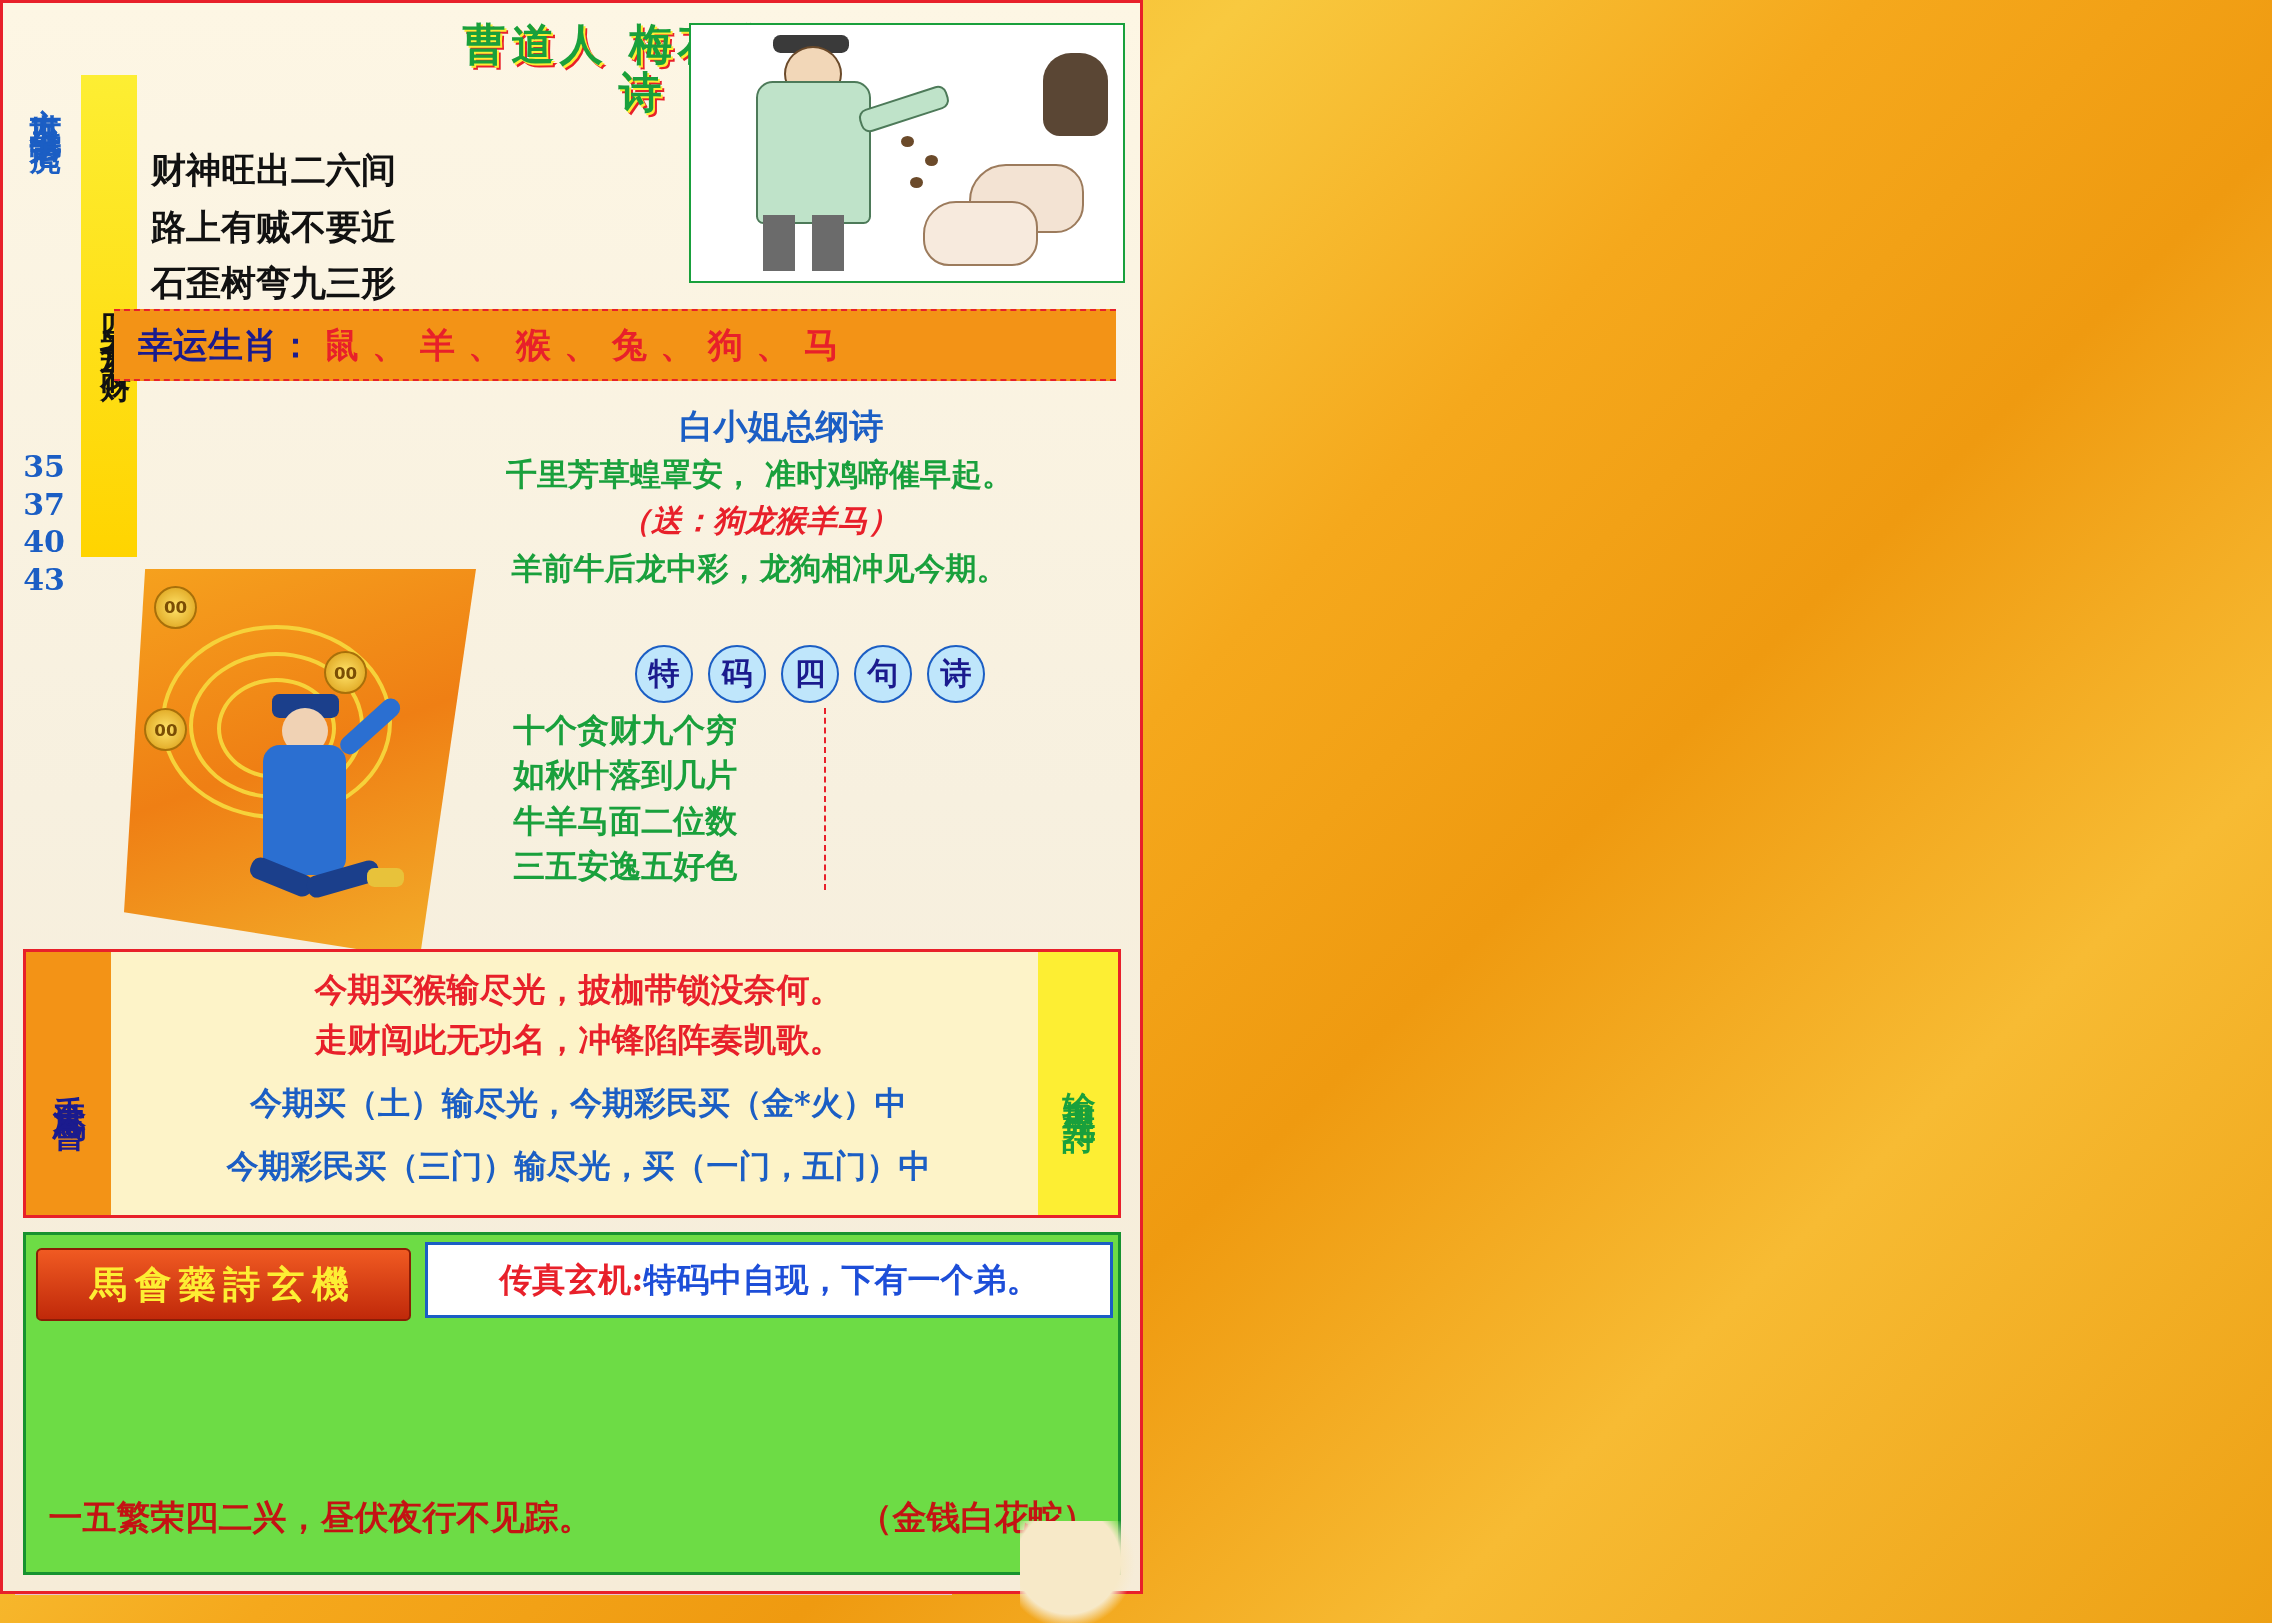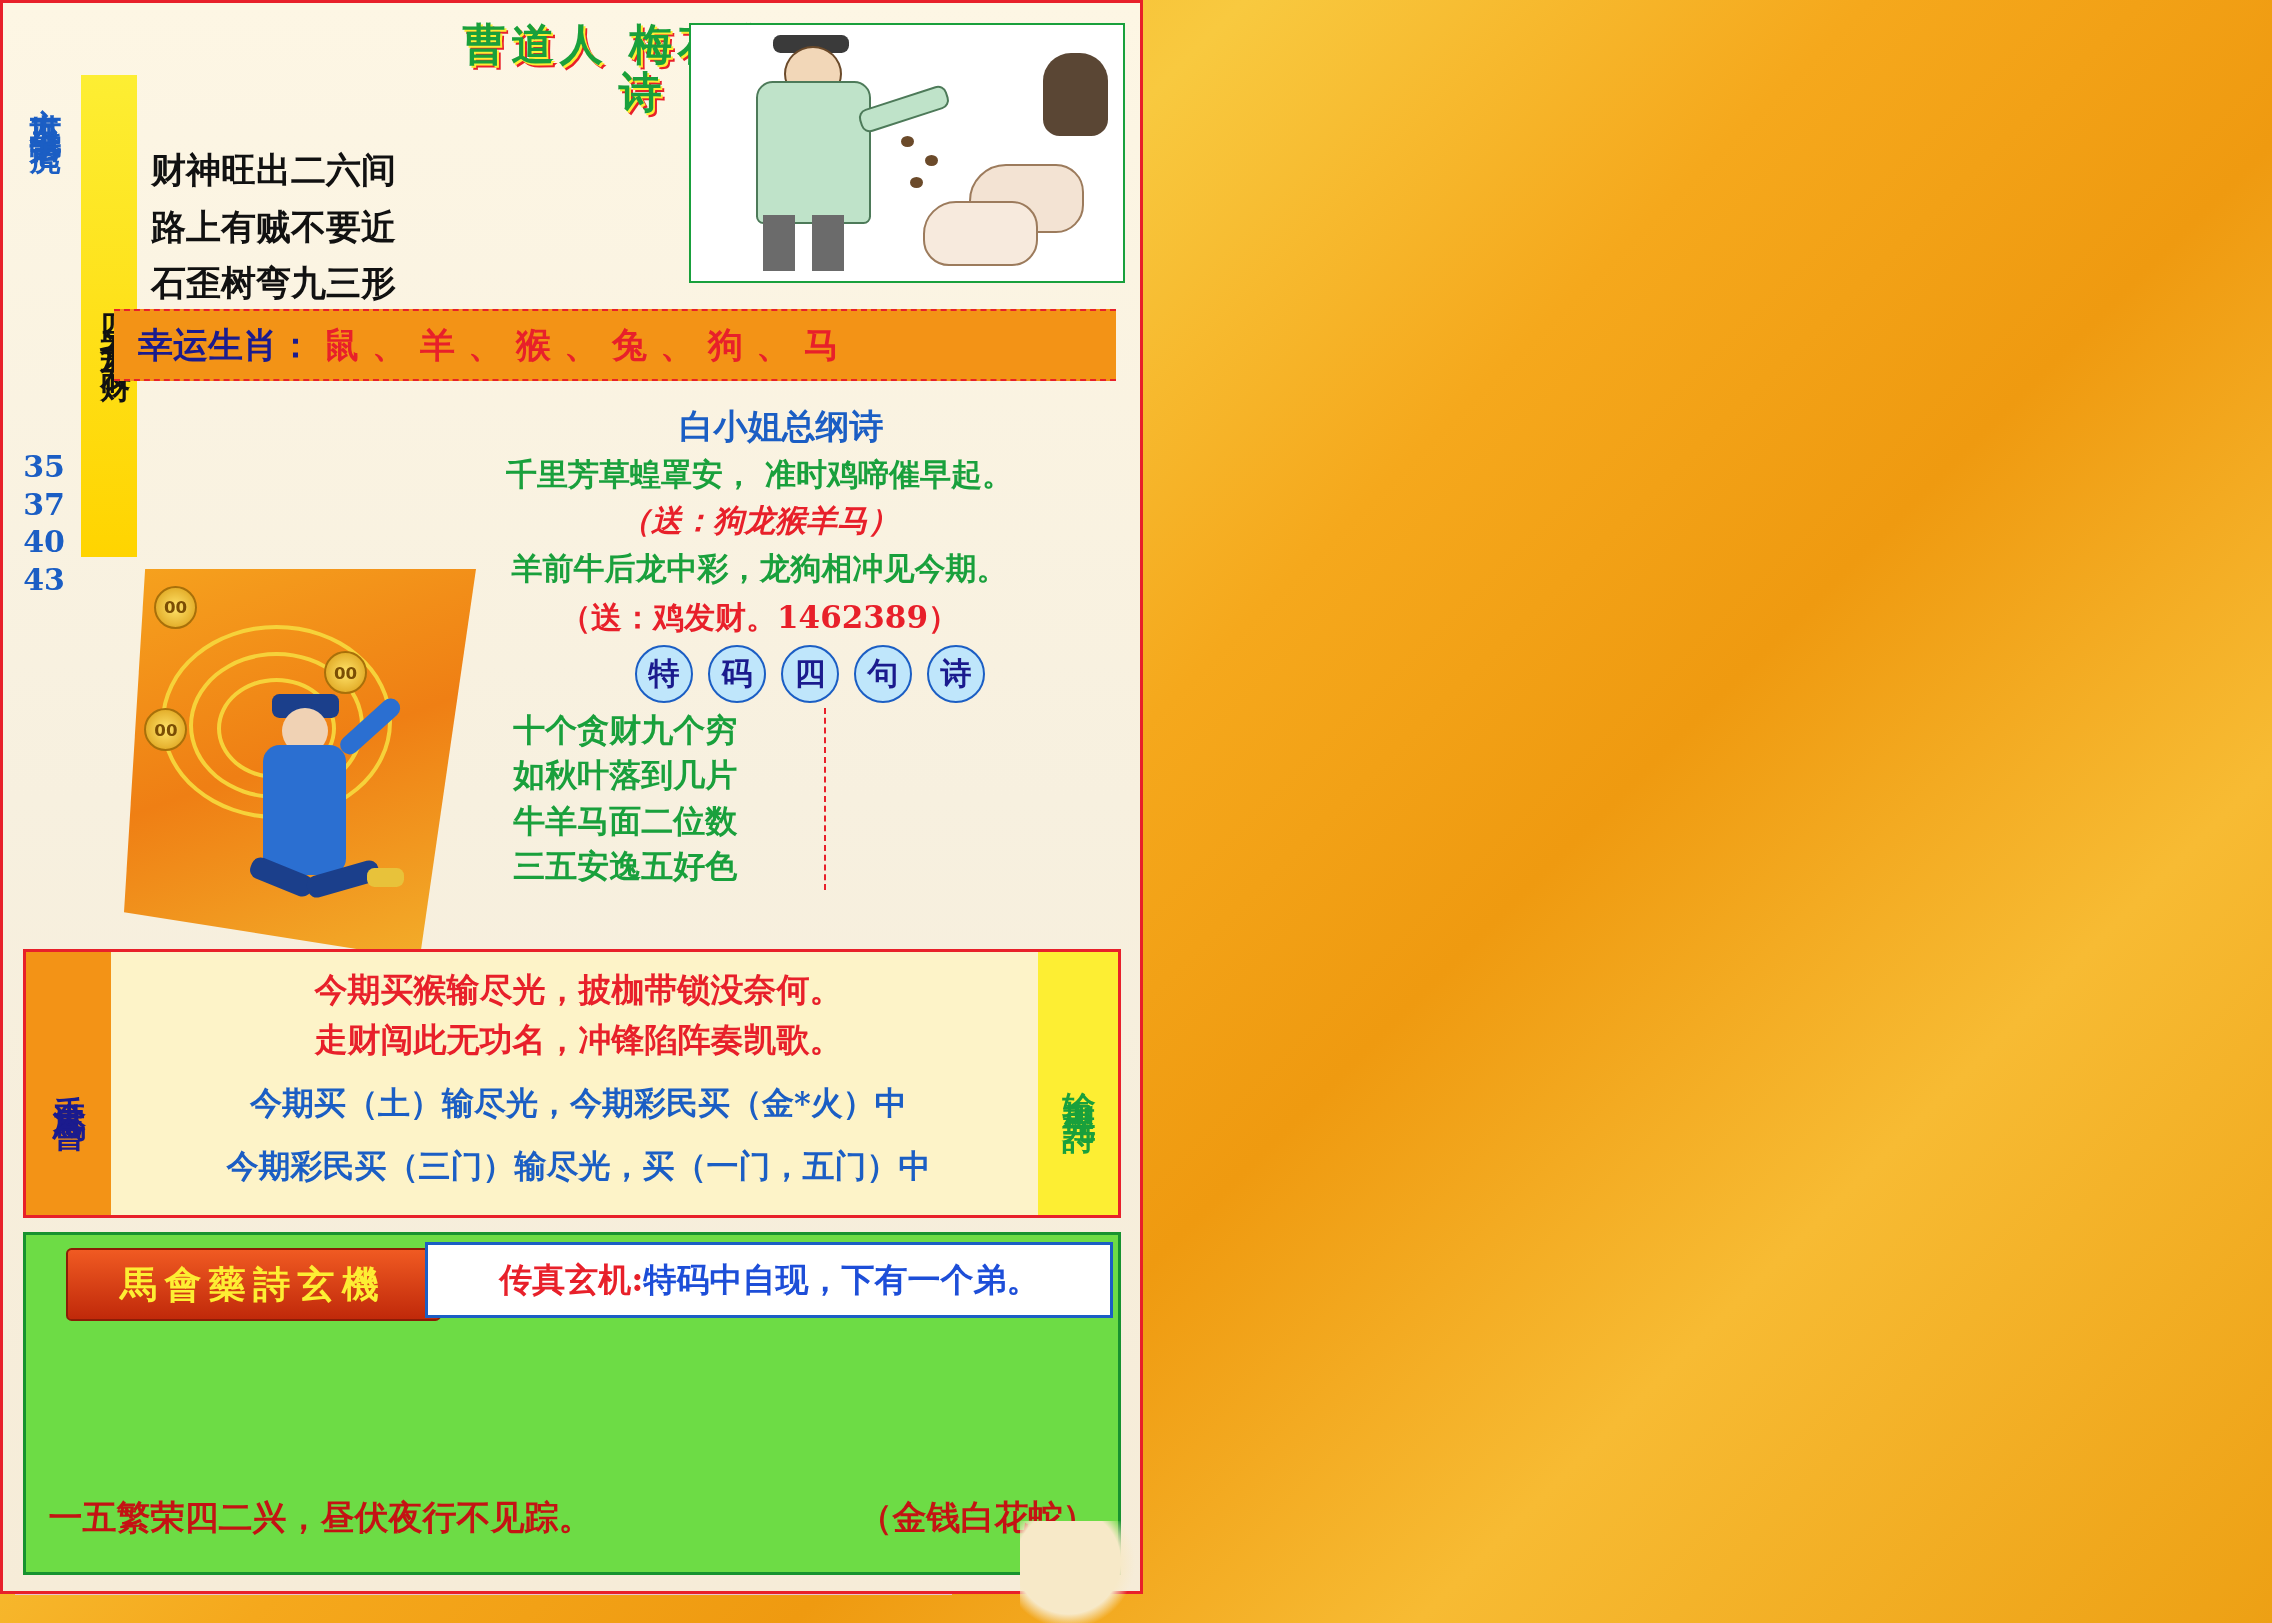--- a/index.html
+++ b/index.html
@@ -323,21 +323,21 @@
   #bottom-box{
     position:absolute;left:20.4px;top:1229px;width:1098px;height:343px;
     background:#6ddc45;border:3.7px solid #17922f;box-sizing:border-box;
   }
   #mh-title{
     position:absolute;left:9.3px;top:13px;width:371px;height:69px;
     background:linear-gradient(180deg,#f05a22,#c0290a);
     border:2.8px solid #8b1d06;border-radius:5.6px;
     display:flex;align-items:center;justify-content:center;
     font-family:"DejaVu Serif","Liberation Serif",serif;font-weight:bold;
-    font-size:37px;color:#fdee33;letter-spacing:7.4px;margin-left:30px;
+    font-size:37px;color:#fdee33;letter-spacing:7.4px;
   }
   #cz-box{
     position:absolute;left:399px;top:7.4px;width:688px;height:76px;
     background:#fff;border:3.7px solid #1b5ec4;box-sizing:border-box;
     display:flex;align-items:center;justify-content:center;
   }
   #cz-box .a{font-family:"DejaVu Serif","Liberation Serif",serif;font-weight:bold;font-size:33px;color:#e8202a;}
   #cz-box .b{font-family:"DejaVu Serif","Liberation Serif",serif;font-weight:bold;font-size:33px;color:#1d4ed8;}
   #bottom-line{
     position:absolute;left:22px;top:260px;width:1048px;
@@ -513,21 +513,20 @@
 
       <div id="lucky-band">
         <span class="lb">幸运生肖：</span>
         <span class="lv">鼠、羊、猴、兔、狗、马</span>
       </div>
 
       <div id="bxj-title">白小姐总纲诗</div>
       <div id="bxj-l1">千里芳草蝗罩安，  准时鸡啼催早起。</div>
       <div id="bxj-l2">（送：狗龙猴羊马）</div>
       <div id="bxj-l3">羊前牛后龙中彩，龙狗相冲见今期。</div>
-      <div id="bxj-l4">（送：鸡发财。1462389）</div>
 
       <div id="tema-row">
         <div class="tema-ball">特</div>
         <div class="tema-ball">码</div>
         <div class="tema-ball">四</div>
         <div class="tema-ball">句</div>
         <div class="tema-ball">诗</div>
       </div>
 
       <div id="juggler">

